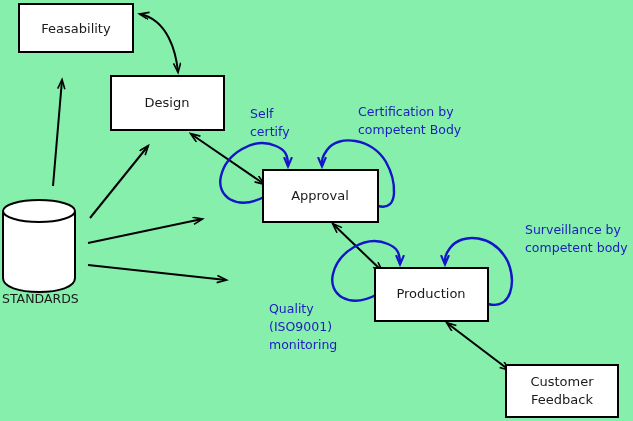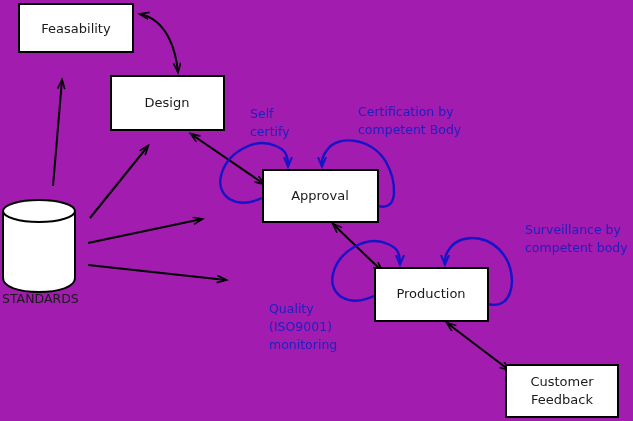--- a/index.html
+++ b/index.html
@@ -4,21 +4,21 @@
 <style>
   html, body {
     margin: 0;
     padding: 0;
     background: #ffffff;
   }
   #canvas {
     position: relative;
     width: 633px;
     height: 421px;
-    background: #a21caf;
+    background: #86efac;
     overflow: hidden;
     font-family: "DejaVu Sans", sans-serif;
   }
   #diagram-svg {
     position: absolute;
     left: 0;
     top: 0;
     width: 633px;
     height: 421px;
   }

